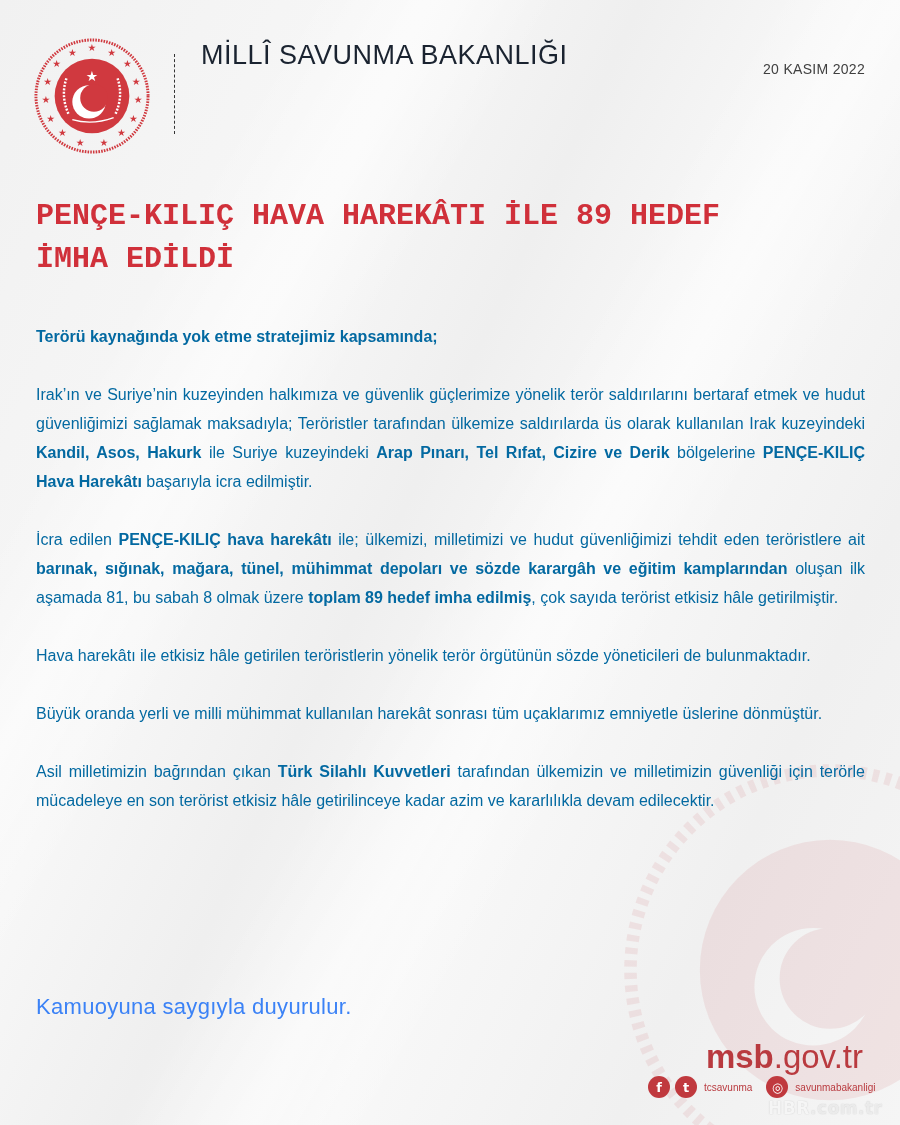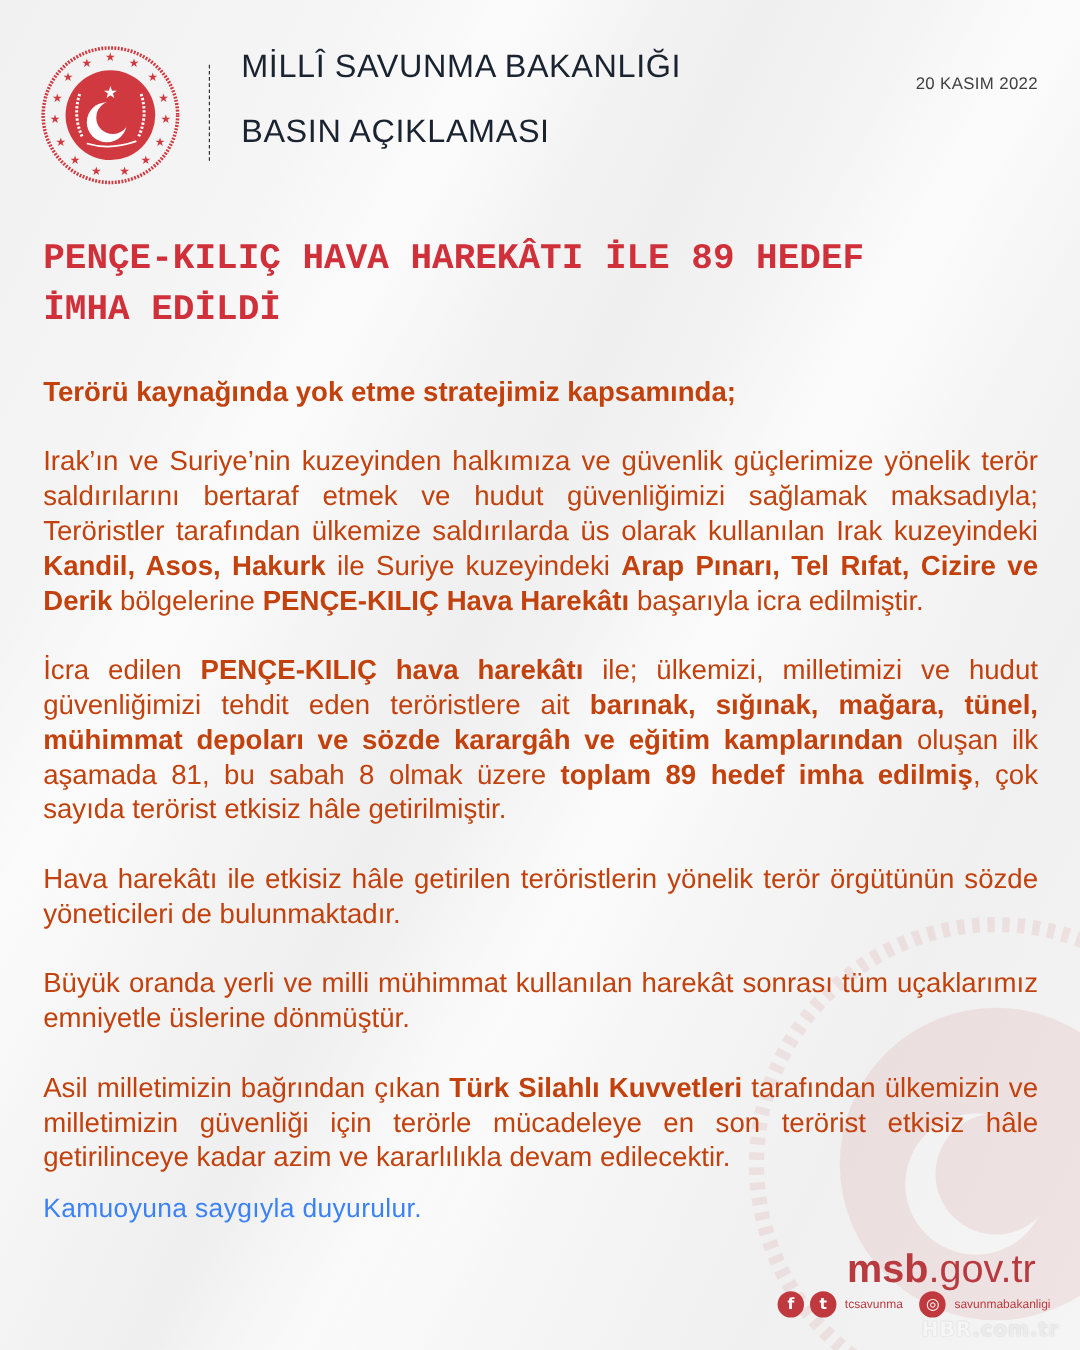--- a/index.html
+++ b/index.html
@@ -40,23 +40,23 @@
     font-family: "Liberation Sans", sans-serif;
     font-size: 14px; color: #404040; letter-spacing: 0.3px;
   }
   .headline {
     position: absolute; left: 36px; top: 195px; width: 840px;
     font-family: Liberation Mono, monospace;
     font-weight: 700; font-size: 30px; line-height: 43px;
     color: #d0303a; letter-spacing: 0px; margin: 0;
   }
   .body {
-    position: absolute; left: 36px; top: 312px; width: 829px;
+    position: absolute; left: 36px; top: 322px; width: 829px;
     font-family: "Liberation Sans", sans-serif;
-    font-size: 23px; line-height: 29px; color: #c2410c;
+    font-size: 16px; line-height: 29px; color: #0369a1;
   }
   .body p { margin: 0 0 29px 0; text-align: justify; }
   .body p.lead { font-weight: 700; margin-bottom: 29px; }
   .body b { font-weight: 700; }
   .closing {
     position: absolute; left: 36px; top: 994px;
     font-family: "Liberation Sans", sans-serif;
     font-size: 22px; color: #3b82f6; letter-spacing: 0.3px;
   }
   .site {
@@ -115,21 +115,20 @@
     <circle cx="60" cy="60" r="38" fill="#d0393f"></circle>
     <path d="M34 42 Q28 60 36 78" stroke="#fff" stroke-width="2.5" fill="none" stroke-dasharray="2 1.5"></path>
     <path d="M86 42 Q92 60 84 78" stroke="#fff" stroke-width="2.5" fill="none" stroke-dasharray="2 1.5"></path>
     <circle cx="57" cy="66" r="17" fill="#fff"></circle>
     <circle cx="62" cy="62" r="14" fill="#d0393f"></circle>
     <text x="60" y="45" fill="#fff" font-size="14" text-anchor="middle" font-family="DejaVu Sans, sans-serif">★</text>
     <path d="M40 84 Q60 90 82 82" stroke="#fff" stroke-width="1.5" fill="none"></path>
   </svg>
   <div class="divider"></div>
   <div class="org-name">MİLLÎ SAVUNMA BAKANLIĞI</div>
-  <div class="doc-type">BASIN AÇIKLAMASI</div>
   <div class="date">20 KASIM 2022</div>
 </div>
 
 <h1 class="headline"><span>PENÇE-KILIÇ HAVA HAREKÂTI İLE </span><span style="font-weight:900;">89 HEDEF</span><br><span> İMHA EDİLDİ</span></h1>
 
 <div class="body">
   <p class="lead">Terörü kaynağında yok etme stratejimiz kapsamında;</p>
   <p><span>Irak’ın ve Suriye’nin kuzeyinden halkımıza ve güvenlik güçlerimize yönelik terör saldırılarını bertaraf etmek ve hudut güvenliğimizi sağlamak maksadıyla; Teröristler tarafından ülkemize saldırılarda üs olarak kullanılan Irak kuzeyindeki </span><b>Kandil, Asos, Hakurk</b><span> ile Suriye kuzeyindeki </span><b>Arap Pınarı, Tel Rıfat, Cizire ve Derik</b><span> bölgelerine </span><b>PENÇE-KILIÇ Hava Harekâtı</b><span> başarıyla icra edilmiştir.</span></p>
   <p><span>İcra edilen </span><b>PENÇE-KILIÇ hava harekâtı</b><span> ile; ülkemizi, milletimizi ve hudut güvenliğimizi tehdit eden teröristlere ait </span><b>barınak, sığınak, mağara, tünel, mühimmat depoları ve sözde karargâh ve eğitim kamplarından</b><span> oluşan ilk aşamada 81, bu sabah 8 olmak üzere </span><b>toplam 89 hedef imha edilmiş</b><span>, çok sayıda terörist etkisiz hâle getirilmiştir.</span></p>
   <p>Hava harekâtı ile etkisiz hâle getirilen teröristlerin yönelik terör örgütünün sözde yöneticileri de bulunmaktadır.</p>

